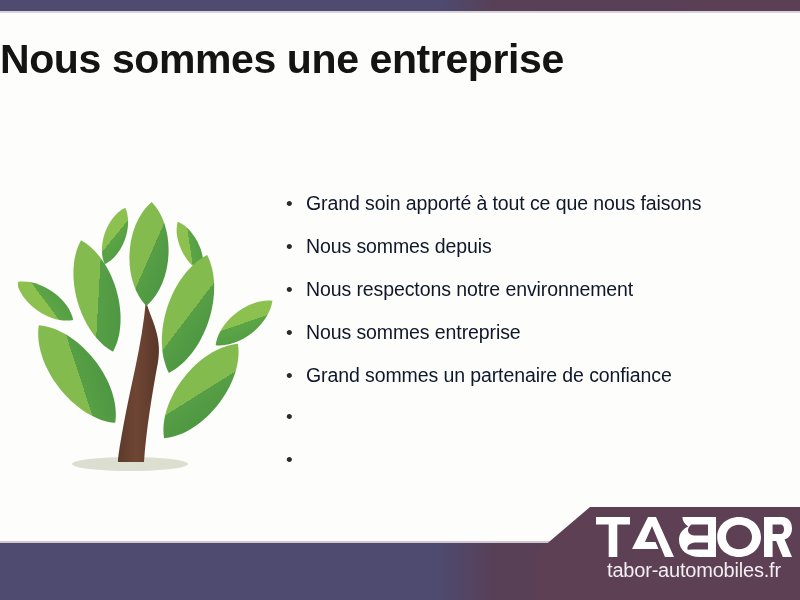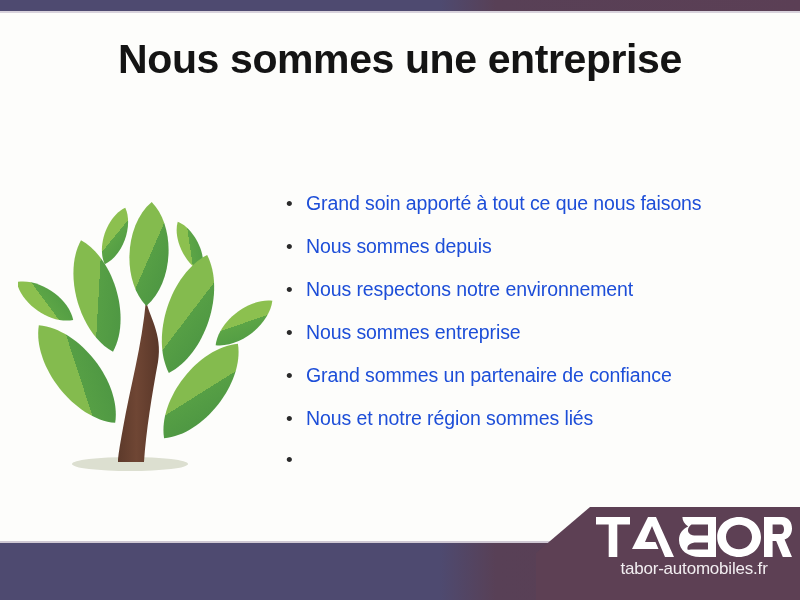--- a/index.html
+++ b/index.html
@@ -48,21 +48,21 @@
     height: 2px;
     background: #d8d2dc;
   }
 
   
   .title-block {
     position: absolute;
     left: 0;
     top: 36px;
     width: 800px;
-    text-align: center;
+    text-align: left;
     line-height: 1.14;
   }
   .title-line {
     font-size: 41px;
     font-weight: 700;
     letter-spacing: -0.4px;
     color: #141414;
     white-space: nowrap;
   }
   .title-accent {
@@ -86,21 +86,21 @@
   }
   .bullet-dot {
     width: 20px;
     flex: 0 0 20px;
     font-size: 19px;
     line-height: 1;
     color: #2a2a2a;
   }
   .bullet-text {
     font-size: 19.5px;
-    color: #1d4ed8;
+    color: #0f172a;
     white-space: nowrap;
     letter-spacing: -0.1px;
   }
 
   
   .tree {
     position: absolute;
     left: 18px;
     top: 196px;
     width: 262px;
@@ -130,21 +130,21 @@
     top: 10px;
     width: 196px;
     height: 40px;
   }
   .logo-url {
     position: absolute;
     left: 60px;
     top: 52px;
     width: 196px;
     text-align: center;
-    font-size: 17px;
+    font-size: 20px;
     color: #f2eef1;
     letter-spacing: -0.2px;
     white-space: nowrap;
   }
 </style>
 </head>
 <body>
 
 <div id="slide">
 
@@ -238,21 +238,20 @@
     <div class="bullet-row">
       <span class="bullet-dot">•</span>
       <span class="bullet-text">Nous sommes entreprise</span>
     </div>
     <div class="bullet-row">
       <span class="bullet-dot">•</span>
       <span class="bullet-text">Grand sommes un partenaire de confiance</span>
     </div>
     <div class="bullet-row">
       <span class="bullet-dot">•</span>
-      <span class="bullet-text">Nous et notre région sommes liés</span>
     </div>
     <div class="bullet-row">
       <span class="bullet-dot">•</span>
     </div>
   </div>
 
   <div class="bar-bottom-hairline"></div>
   <div class="bar bar-bottom"></div>
 
   <div class="logo-banner">

